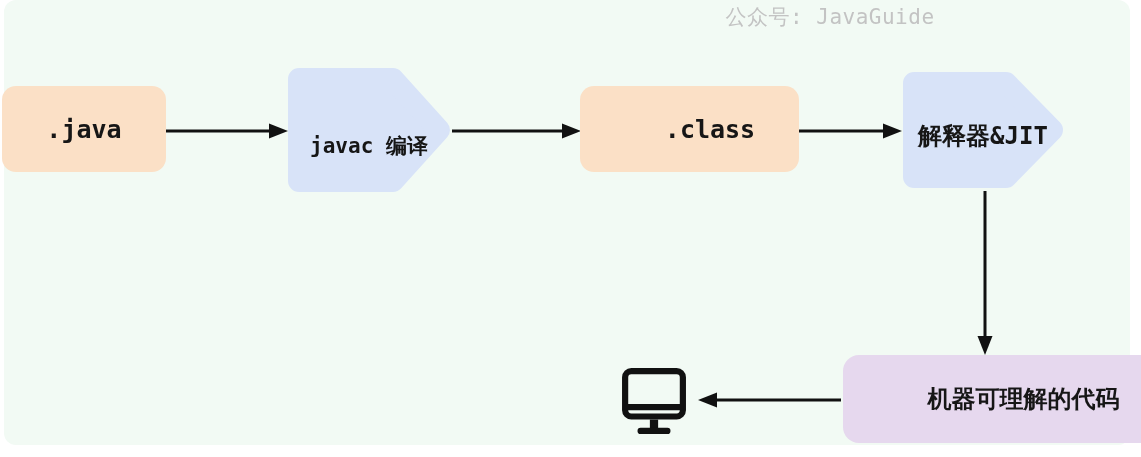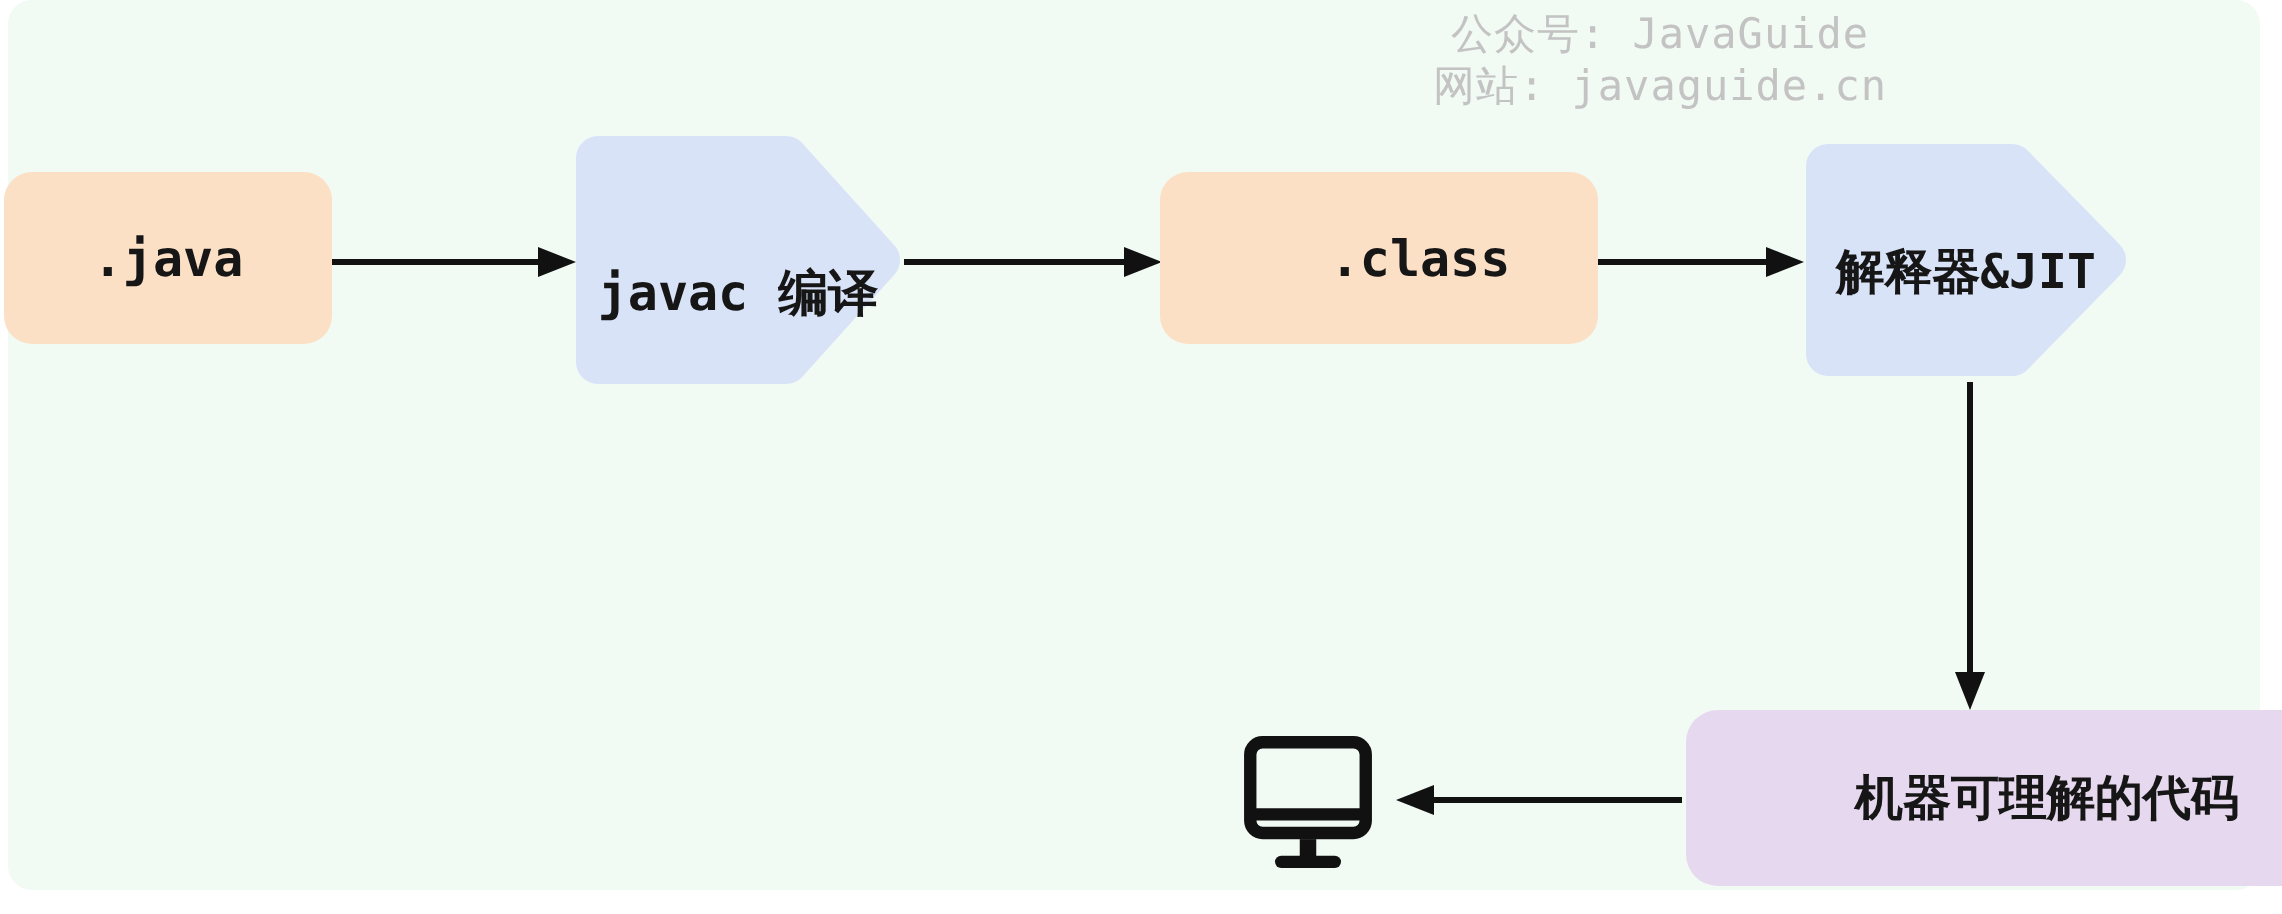--- a/index.html
+++ b/index.html
@@ -44,37 +44,36 @@
   .node-class { left: 580px; top: 86px; width: 178px; height: 86px; background: #FBE0C6; font-size: 25px; font-weight: 600; padding-left: 41px; }
   .node-machine {
     left: 843px; top: 355px; width: 287px; height: 88px;
     background: #E6D8EE; font-size: 24px; font-weight: 700;
     border-radius: 16px;
     padding-left: 37px;
   }
   .pentagon { background: transparent; }
   .pentagon > svg { position: absolute; left: 0; top: 0; }
   .pentagon > span { position: relative; z-index: 1; }
-  .node-javac { left: 288px; top: 68px; width: 162px; height: 156px; font-size: 25px; font-weight: 600; }
+  .node-javac { left: 288px; top: 68px; width: 162px; height: 156px; font-size: 21px; font-weight: 600; }
   .node-jit   { left: 903px; top: 72px; width: 160px; height: 128px; font-size: 24px; font-weight: 700; }
   .arrows { position: absolute; left: 0; top: 0; width: 1141px; height: 457px; }
   .arrows line { stroke: #111111; stroke-width: 3; }
   .arrows polygon { fill: #111111; }
   .monitor { position: absolute; left: 621px; top: 367px; width: 66px; height: 68px; }
 </style>
 </head>
 <body>
 
 <div class="stage">
 
   <div class="canvas-bg"></div>
 
   <div class="watermark">
     <div>公众号: JavaGuide</div>
-    <div>网站: javaguide.cn</div>
   </div>
 
   <svg class="arrows" viewBox="0 0 1141 457" xmlns="http://www.w3.org/2000/svg">
     <g>
       <line x1="147" y1="131" x2="270" y2="131"></line>
       <polygon points="288,131 269,123.5 269,138.5"></polygon>
     </g>
     <g>
       <line x1="452" y1="131" x2="563" y2="131"></line>
       <polygon points="581,131 562,123.5 562,138.5"></polygon>

